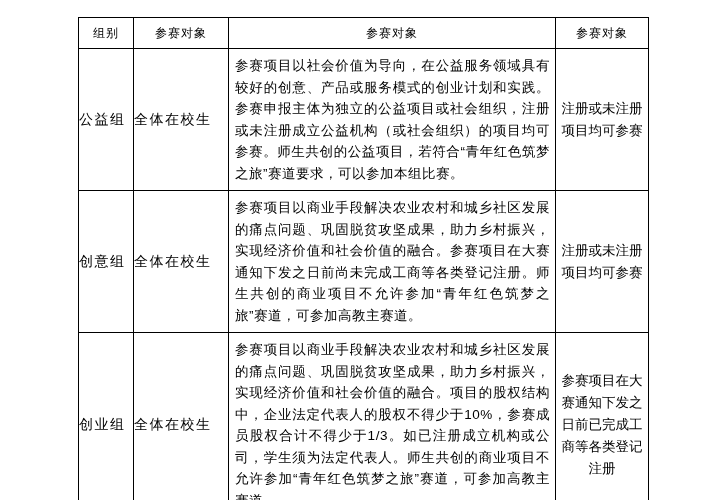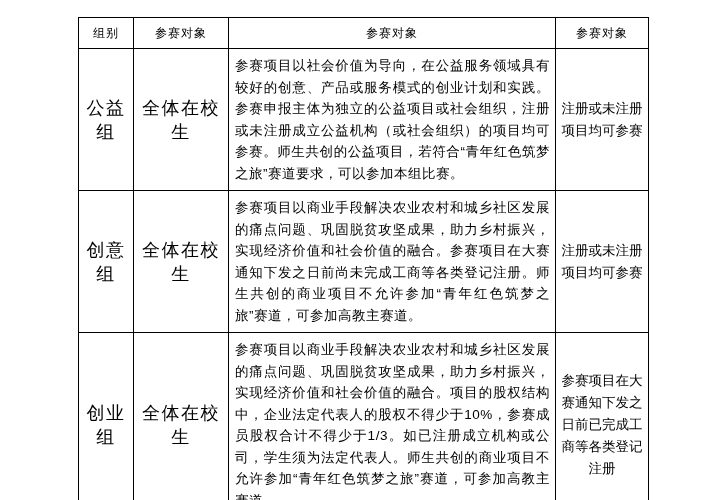--- a/index.html
+++ b/index.html
@@ -35,22 +35,22 @@
     color: #000000;
   }
   th {
     height: 31px;
     font-size: 12px;
     text-align: center;
     letter-spacing: 1px;
     font-weight: normal;
   }
   td.cell-group, td.cell-participants {
-    text-align: center;
-    font-size: 18px;
+    text-align: left;
+    font-size: 14px;
     letter-spacing: 1.5px;
   }
   td.cell-requirements {
     font-size: 13.5px;
     line-height: 21.5px;
     letter-spacing: 0.5px;
     text-align: justify;
     text-align-last: left;
     padding: 6px 5px 6px 6px;
     vertical-align: middle;

